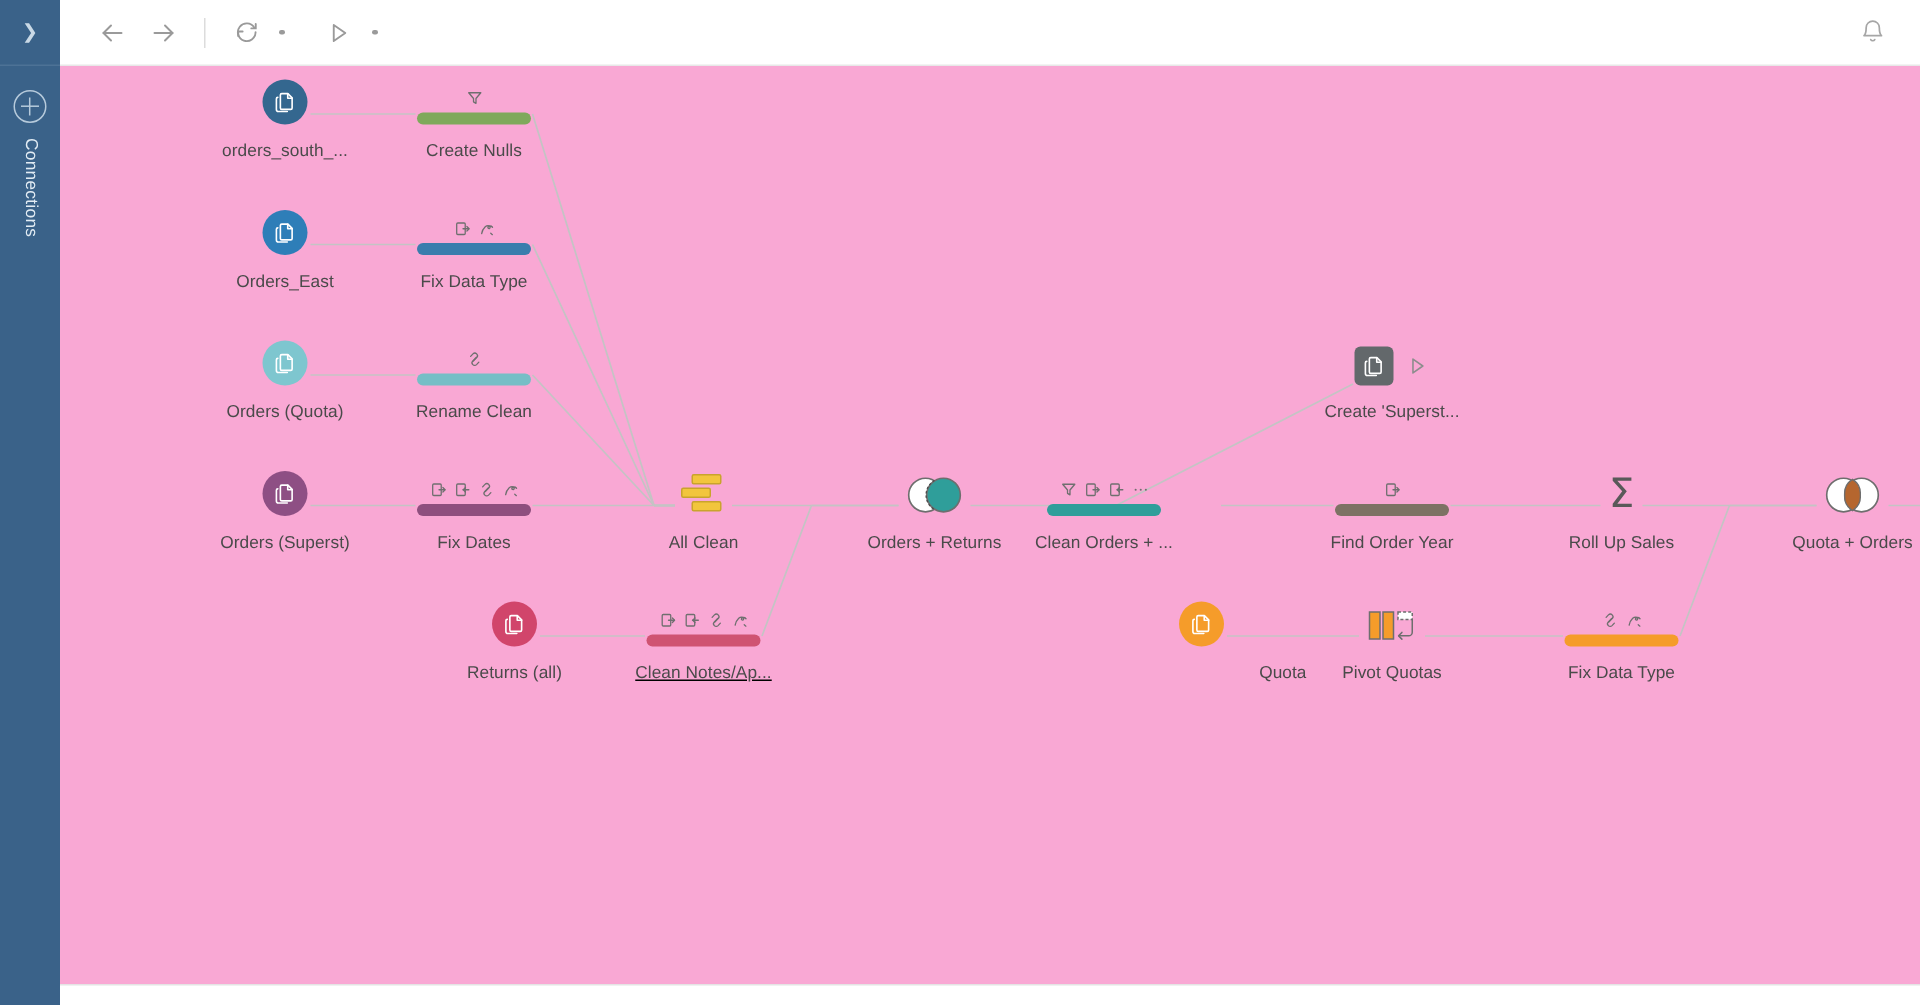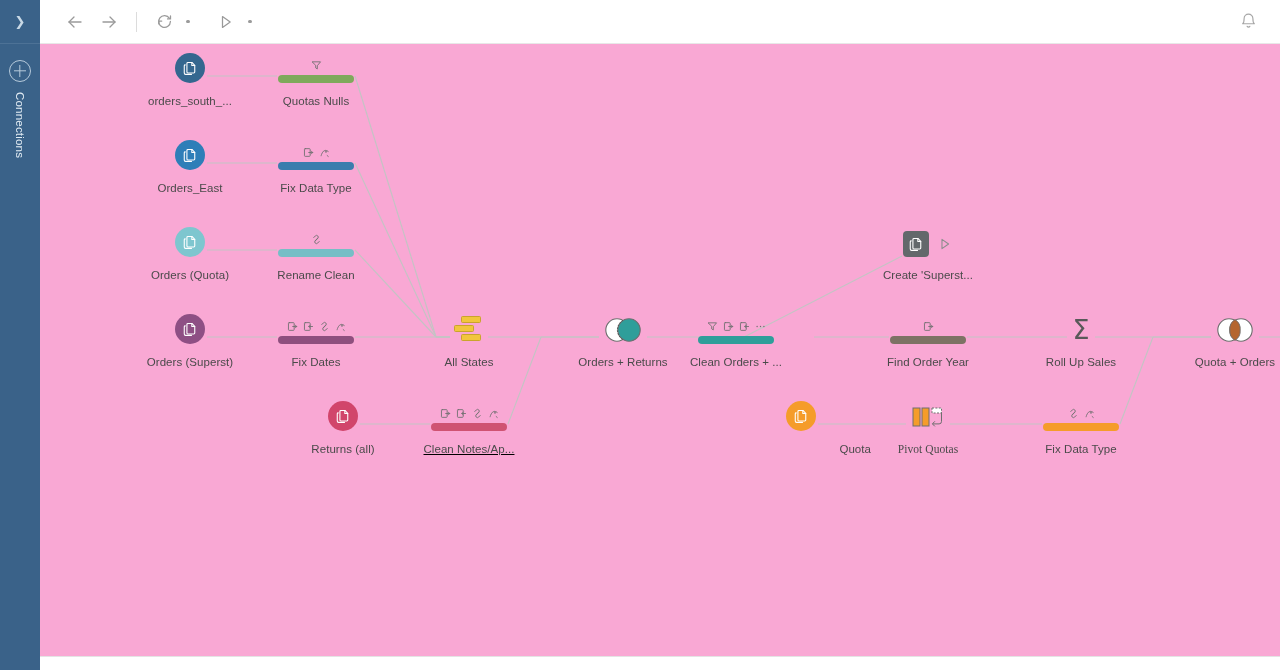--- a/index.html
+++ b/index.html
@@ -324,21 +324,21 @@
         </div>
         <div class="node" style="left: 276px; top: 2px;">
           <div class="node-glyph">
             <div class="step-icons">
               <svg width="11" height="11" viewBox="0 0 12 12" fill="none" stroke="currentColor" stroke-width="0.95" stroke-linecap="round" stroke-linejoin="round">
                 <path d="M1.6 2h8.8L6.9 6.2v3.5L5.1 8.6V6.2z"></path>
               </svg>
             </div>
             <div class="step-bar" style="background: rgb(127, 169, 91);"></div>
           </div>
-          <div class="node-label">Quotas Nulls</div>
+          <div class="node-label">Create Nulls</div>
         </div>
         <div class="node" style="left: 150px; top: 89px;">
           <div class="node-glyph">
             <div class="inp-circle" style="background: rgb(46, 126, 184);">
               <svg width="17" height="17" viewBox="0 0 18 18" fill="none" stroke="#ffffff" stroke-width="1.15" stroke-linecap="round" stroke-linejoin="round">
                 <path d="M6.2 2.6h4.3l3 3v7.1a1 1 0 0 1-1 1H6.2a1 1 0 0 1-1-1V3.6a1 1 0 0 1 1-1z"></path>
                 <path d="M10.4 2.7v3.1h3.1"></path>
                 <path d="M3.4 5.2a1 1 0 0 0-1 1v7.6a1.4 1.4 0 0 0 1.4 1.4h6.3"></path>
               </svg>
             </div>
@@ -425,21 +425,21 @@
           <div class="node-label">Fix Dates</div>
         </div>
         <div class="node" style="left: 429px; top: 263px;">
           <div class="node-glyph">
             <div class="union-ico">
               <span class="u1"></span>
               <span class="u2"></span>
               <span class="u3"></span>
             </div>
           </div>
-          <div class="node-label">All States</div>
+          <div class="node-label">All Clean</div>
         </div>
         <div class="node" style="left: 583px; top: 263px;">
           <div class="node-glyph">
             <div class="venn">
               <svg width="46" height="26" viewBox="0 0 46 26">
                 <circle cx="17" cy="13" r="11.2" fill="#ffffff" stroke="#6e6e6e" stroke-width="1.1"></circle>
                 <circle cx="29" cy="13" r="11.2" fill="#2f9e9a" stroke="#6e6e6e" stroke-width="1.1"></circle>
                 <path d="M23 3.3a11.2 11.2 0 0 0 0 19.4" fill="none" stroke="#4c4c4c" stroke-width="0.9" stroke-dasharray="1.6 1.4"></path>
               </svg>
             </div>
@@ -565,21 +565,21 @@
             <div class="inp-circle" style="background: rgb(245, 156, 42);">
               <svg width="17" height="17" viewBox="0 0 18 18" fill="none" stroke="#ffffff" stroke-width="1.15" stroke-linecap="round" stroke-linejoin="round">
                 <path d="M6.2 2.6h4.3l3 3v7.1a1 1 0 0 1-1 1H6.2a1 1 0 0 1-1-1V3.6a1 1 0 0 1 1-1z"></path>
                 <path d="M10.4 2.7v3.1h3.1"></path>
                 <path d="M3.4 5.2a1 1 0 0 0-1 1v7.6a1.4 1.4 0 0 0 1.4 1.4h6.3"></path>
               </svg>
             </div>
           </div>
           <div class="node-label">Quota</div>
         </div>
-        <div class="node" style="left: 888px; top: 350px; font-family: Liberation Serif, serif;">
+        <div class="node" style="left: 888px; top: 350px;">
           <div class="node-glyph">
             <div class="pivot-ico">
               <svg width="44" height="26" viewBox="0 0 44 26">
                 <rect x="7" y="4" width="7" height="18" fill="#f59c2a" stroke="#6e6e6e" stroke-width="1"></rect>
                 <rect x="16" y="4" width="7" height="18" fill="#f59c2a" stroke="#6e6e6e" stroke-width="1"></rect>
                 <rect x="26" y="4" width="9.5" height="5" fill="#ffffff" stroke="#6e6e6e" stroke-width="1" stroke-dasharray="2 1.4"></rect>
                 <path d="M35.5 9v8.5a2.4 2.4 0 0 1-2.4 2.4h-6.4" fill="none" stroke="#6e6e6e" stroke-width="1"></path>
                 <path d="M28.6 17.6l-2.2 2.3 2.2 2.2" fill="none" stroke="#6e6e6e" stroke-width="1" stroke-linecap="round" stroke-linejoin="round"></path>
               </svg>
             </div>

